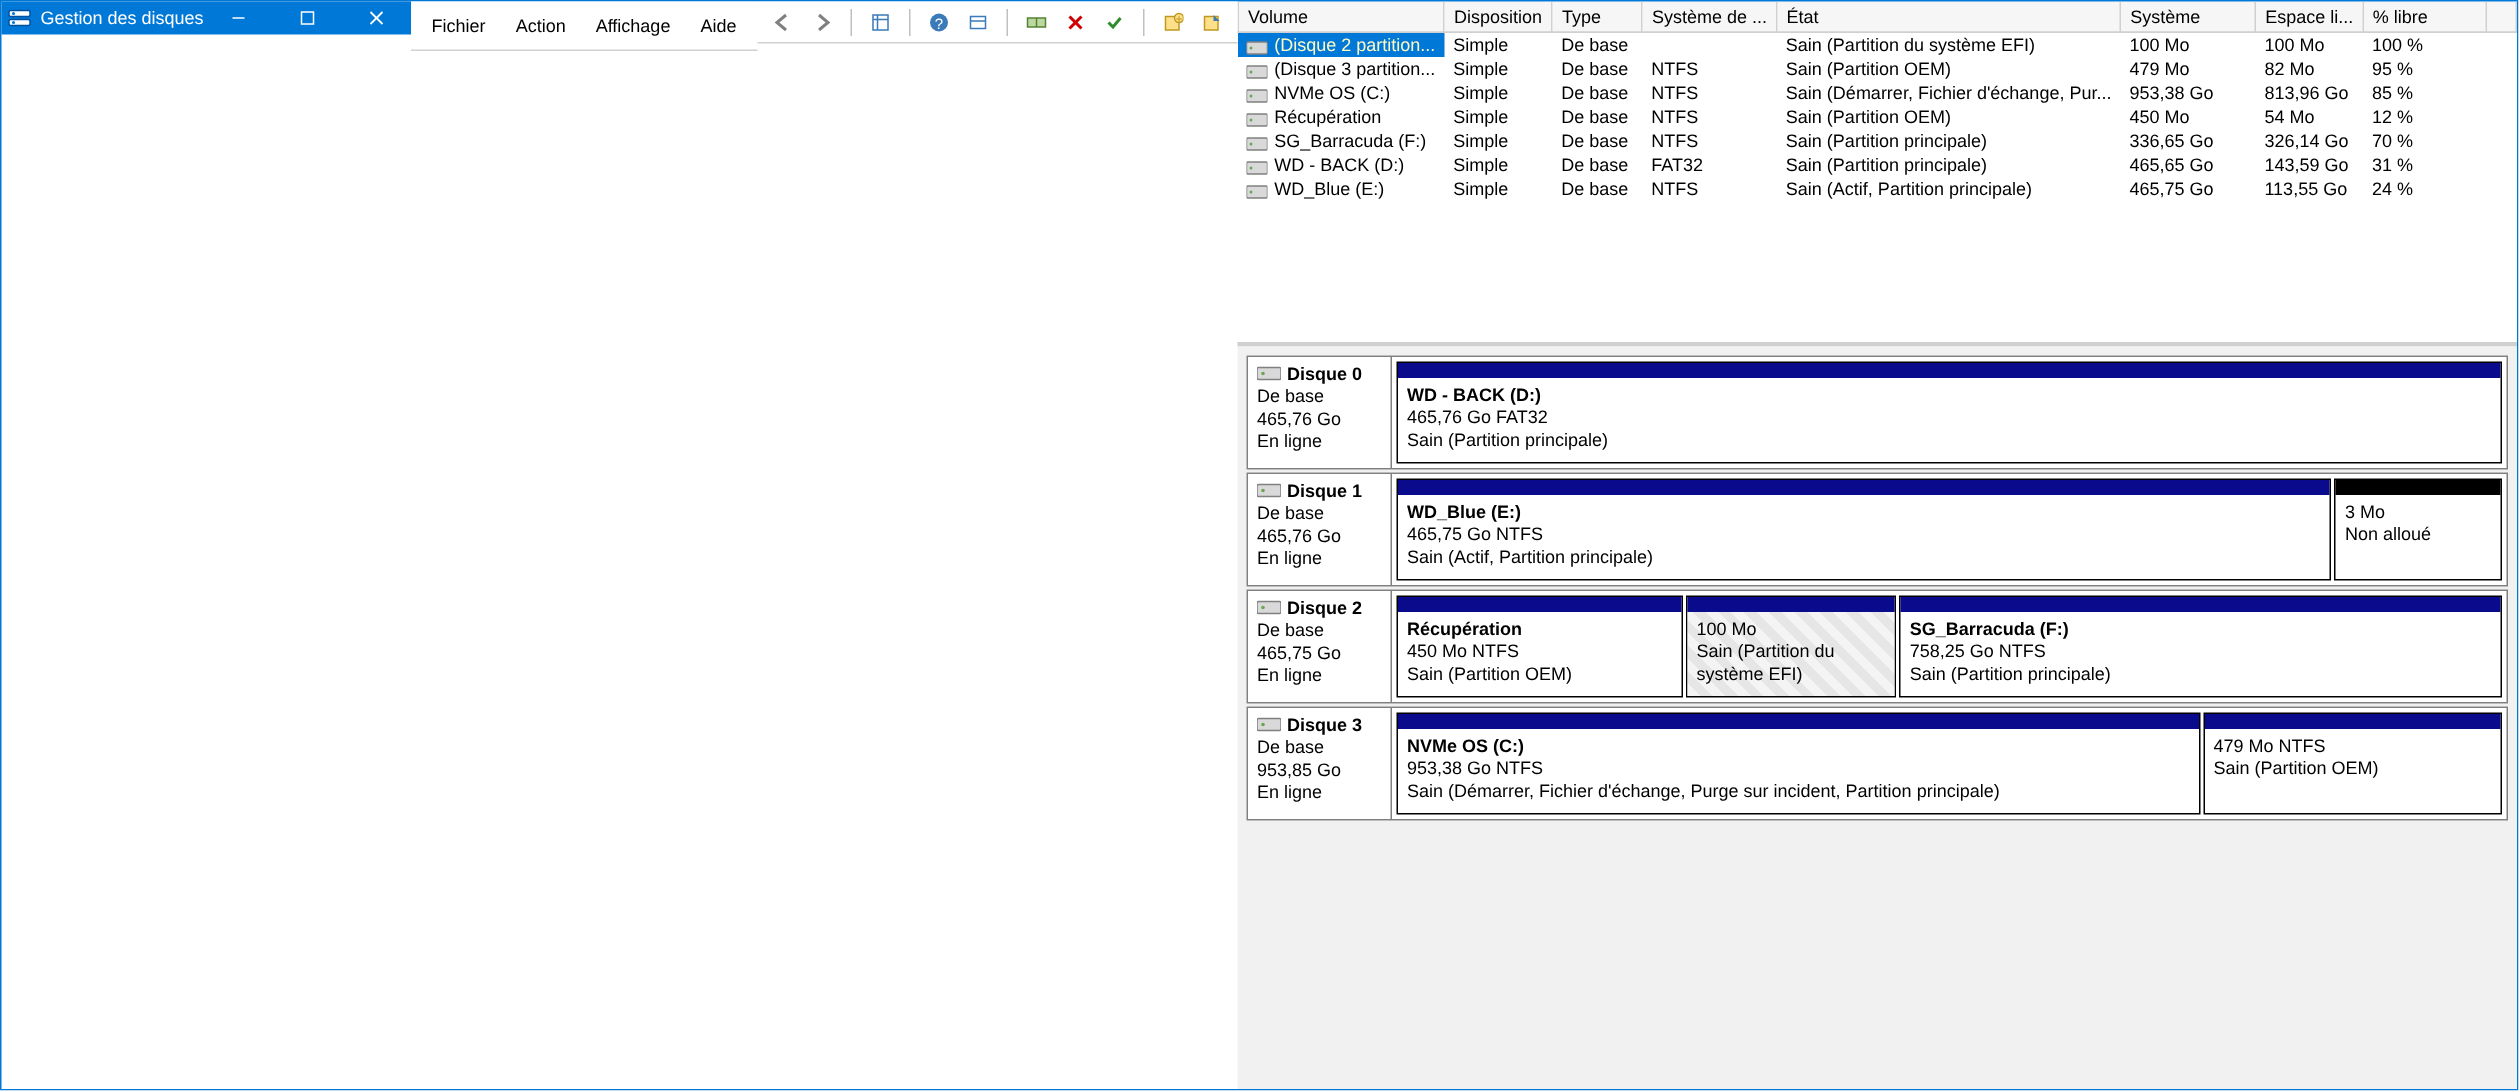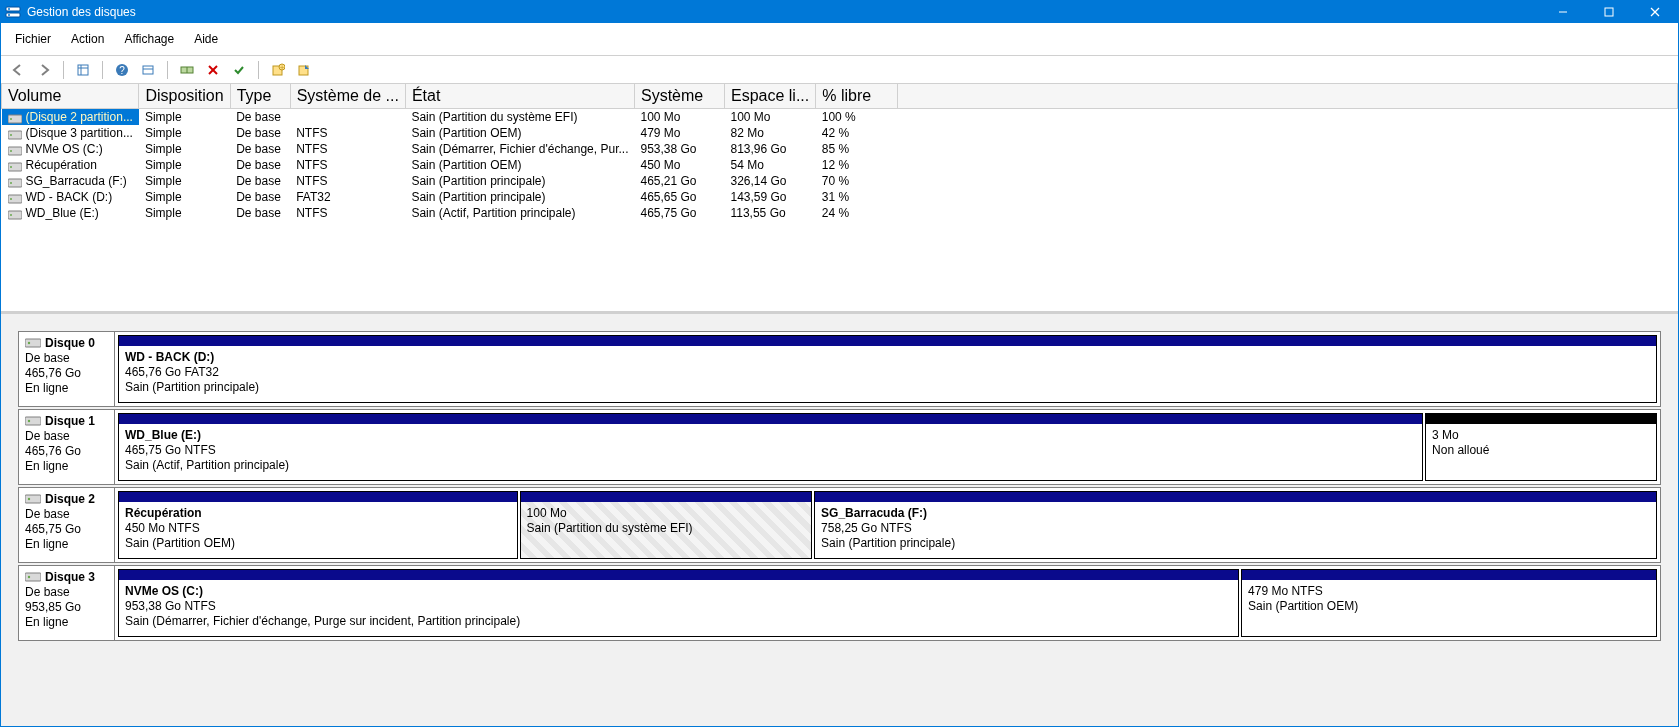--- a/index.html
+++ b/index.html
@@ -1,37 +1,37 @@
 <!DOCTYPE html>
 <html><head>
 <meta charset="utf-8">
 <style>
   * { box-sizing: border-box; }
   html, body { margin:0; padding:0; font-family: "Segoe UI", Tahoma, sans-serif; font-size:12px; color:#000; background:#fff; height:100%; overflow:hidden; }
-  .window { width:1679px; height:727px; display:flex; flex-direction:column; border:1px solid #0078d7; }
+  .window { width:1679px; height:727px; display:flex; flex-direction:row; border:1px solid #0078d7; }
   
   .titlebar { background:#0078d7; color:#fff; height:22px; display:flex; align-items:center; padding-left:4px; user-select:none; }
   .titlebar .icon { width:16px; height:16px; margin-right:6px; display:inline-flex; align-items:center; justify-content:center; }
   .titlebar-title { flex:1; font-size:12px; }
   .win-controls { display:flex; height:100%; }
   .win-btn { width:46px; height:100%; display:flex; align-items:center; justify-content:center; color:#fff; }
   
   .menubar { height:22px; display:flex; align-items:center; padding:16px 4px; border-bottom:1px solid #d0d0d0; background:#fff; }
   .menubar .menu-item { padding:2px 10px; cursor:default; }
   
   .toolbar { height:28px; display:flex; align-items:center; padding:0 6px; gap:4px; border-bottom:1px solid #d0d0d0; background:#fff; }
   .tool-btn { width:22px; height:22px; display:flex; align-items:center; justify-content:center; border:1px solid transparent; border-radius:2px; }
   .tool-sep { width:1px; height:18px; background:#c0c0c0; margin:0 4px; }
   
   .content { flex:1; display:flex; flex-direction:column; }
   .top-pane { flex:0 0 230px; overflow:auto; border-bottom:3px solid #d0d0d0; }
-  .bottom-pane { flex:1; overflow:auto; background:#f1f1f1; padding:15px; }
+  .bottom-pane { flex:1; overflow:auto; background:#f1f1f1; padding:4px; }
   
   table.vol { border-collapse:collapse; width:100%; }
-  table.vol th { background:#f6f6f6; border:1px solid #d0d0d0; border-top:none; text-align:left; font-weight:400; padding:3px 6px; font-size:16px; height:18px; white-space:nowrap; overflow:hidden; text-overflow:ellipsis; }
+  table.vol th { background:#f6f6f6; border:1px solid #d0d0d0; border-top:none; text-align:left; font-weight:400; padding:3px 6px; font-size:12px; height:18px; white-space:nowrap; overflow:hidden; text-overflow:ellipsis; }
   table.vol td { padding:1px 6px; font-size:12px; white-space:nowrap; overflow:hidden; text-overflow:ellipsis; }
   table.vol tr.selected td.first { background:#0078d7; color:#fef9c3; }
   .vol-icon { display:inline-block; width:14px; height:10px; margin-right:4px; vertical-align:middle; }
   
   .disk-row { display:flex; border:1px solid #808080; margin:2px 2px; background:#fff; }
   .disk-info { width:96px; min-width:96px; padding:4px 6px; border-right:1px solid #808080; font-size:12px; line-height:1.25; background:#fff; }
   .disk-info .disk-icon { display:inline-block; width:16px; height:12px; margin-right:4px; vertical-align:-2px; }
   .disk-layout { flex:1; display:flex; flex-direction:column; padding:3px 3px 3px 3px; gap:0; }
   .part-strip { display:flex; gap:2px; }
   .part { border:1px solid #000; display:flex; flex-direction:column; }
@@ -206,21 +206,21 @@
               <td class="first"><span class="vol-icon"><svg width="14" height="10">
                     <rect x="0" y="1" width="14" height="8" rx="1" fill="#d9d9d9" stroke="#808080"></rect>
                     <circle cx="3" cy="5" r="1" fill="#6aa84f"></circle>
                   </svg></span><span>(Disque 3 partition...</span></td>
               <td>Simple</td>
               <td>De base</td>
               <td>NTFS</td>
               <td>Sain (Partition OEM)</td>
               <td>479 Mo</td>
               <td>82 Mo</td>
-              <td>42 %</td>
+              <td>95 %</td>
               <td></td>
             </tr>
             <tr>
               <td class="first"><span class="vol-icon"><svg width="14" height="10">
                     <rect x="0" y="1" width="14" height="8" rx="1" fill="#d9d9d9" stroke="#808080"></rect>
                     <circle cx="3" cy="5" r="1" fill="#6aa84f"></circle>
                   </svg></span><span>NVMe OS (C:)</span></td>
               <td>Simple</td>
               <td>De base</td>
               <td>NTFS</td>
@@ -246,21 +246,21 @@
             </tr>
             <tr>
               <td class="first"><span class="vol-icon"><svg width="14" height="10">
                     <rect x="0" y="1" width="14" height="8" rx="1" fill="#d9d9d9" stroke="#808080"></rect>
                     <circle cx="3" cy="5" r="1" fill="#6aa84f"></circle>
                   </svg></span><span>SG_Barracuda  (F:)</span></td>
               <td>Simple</td>
               <td>De base</td>
               <td>NTFS</td>
               <td>Sain (Partition principale)</td>
-              <td>465,21 Go</td>
+              <td>336,65 Go</td>
               <td>326,14 Go</td>
               <td>70 %</td>
               <td></td>
             </tr>
             <tr>
               <td class="first"><span class="vol-icon"><svg width="14" height="10">
                     <rect x="0" y="1" width="14" height="8" rx="1" fill="#d9d9d9" stroke="#808080"></rect>
                     <circle cx="3" cy="5" r="1" fill="#6aa84f"></circle>
                   </svg></span><span>WD - BACK (D:)</span></td>
               <td>Simple</td>

